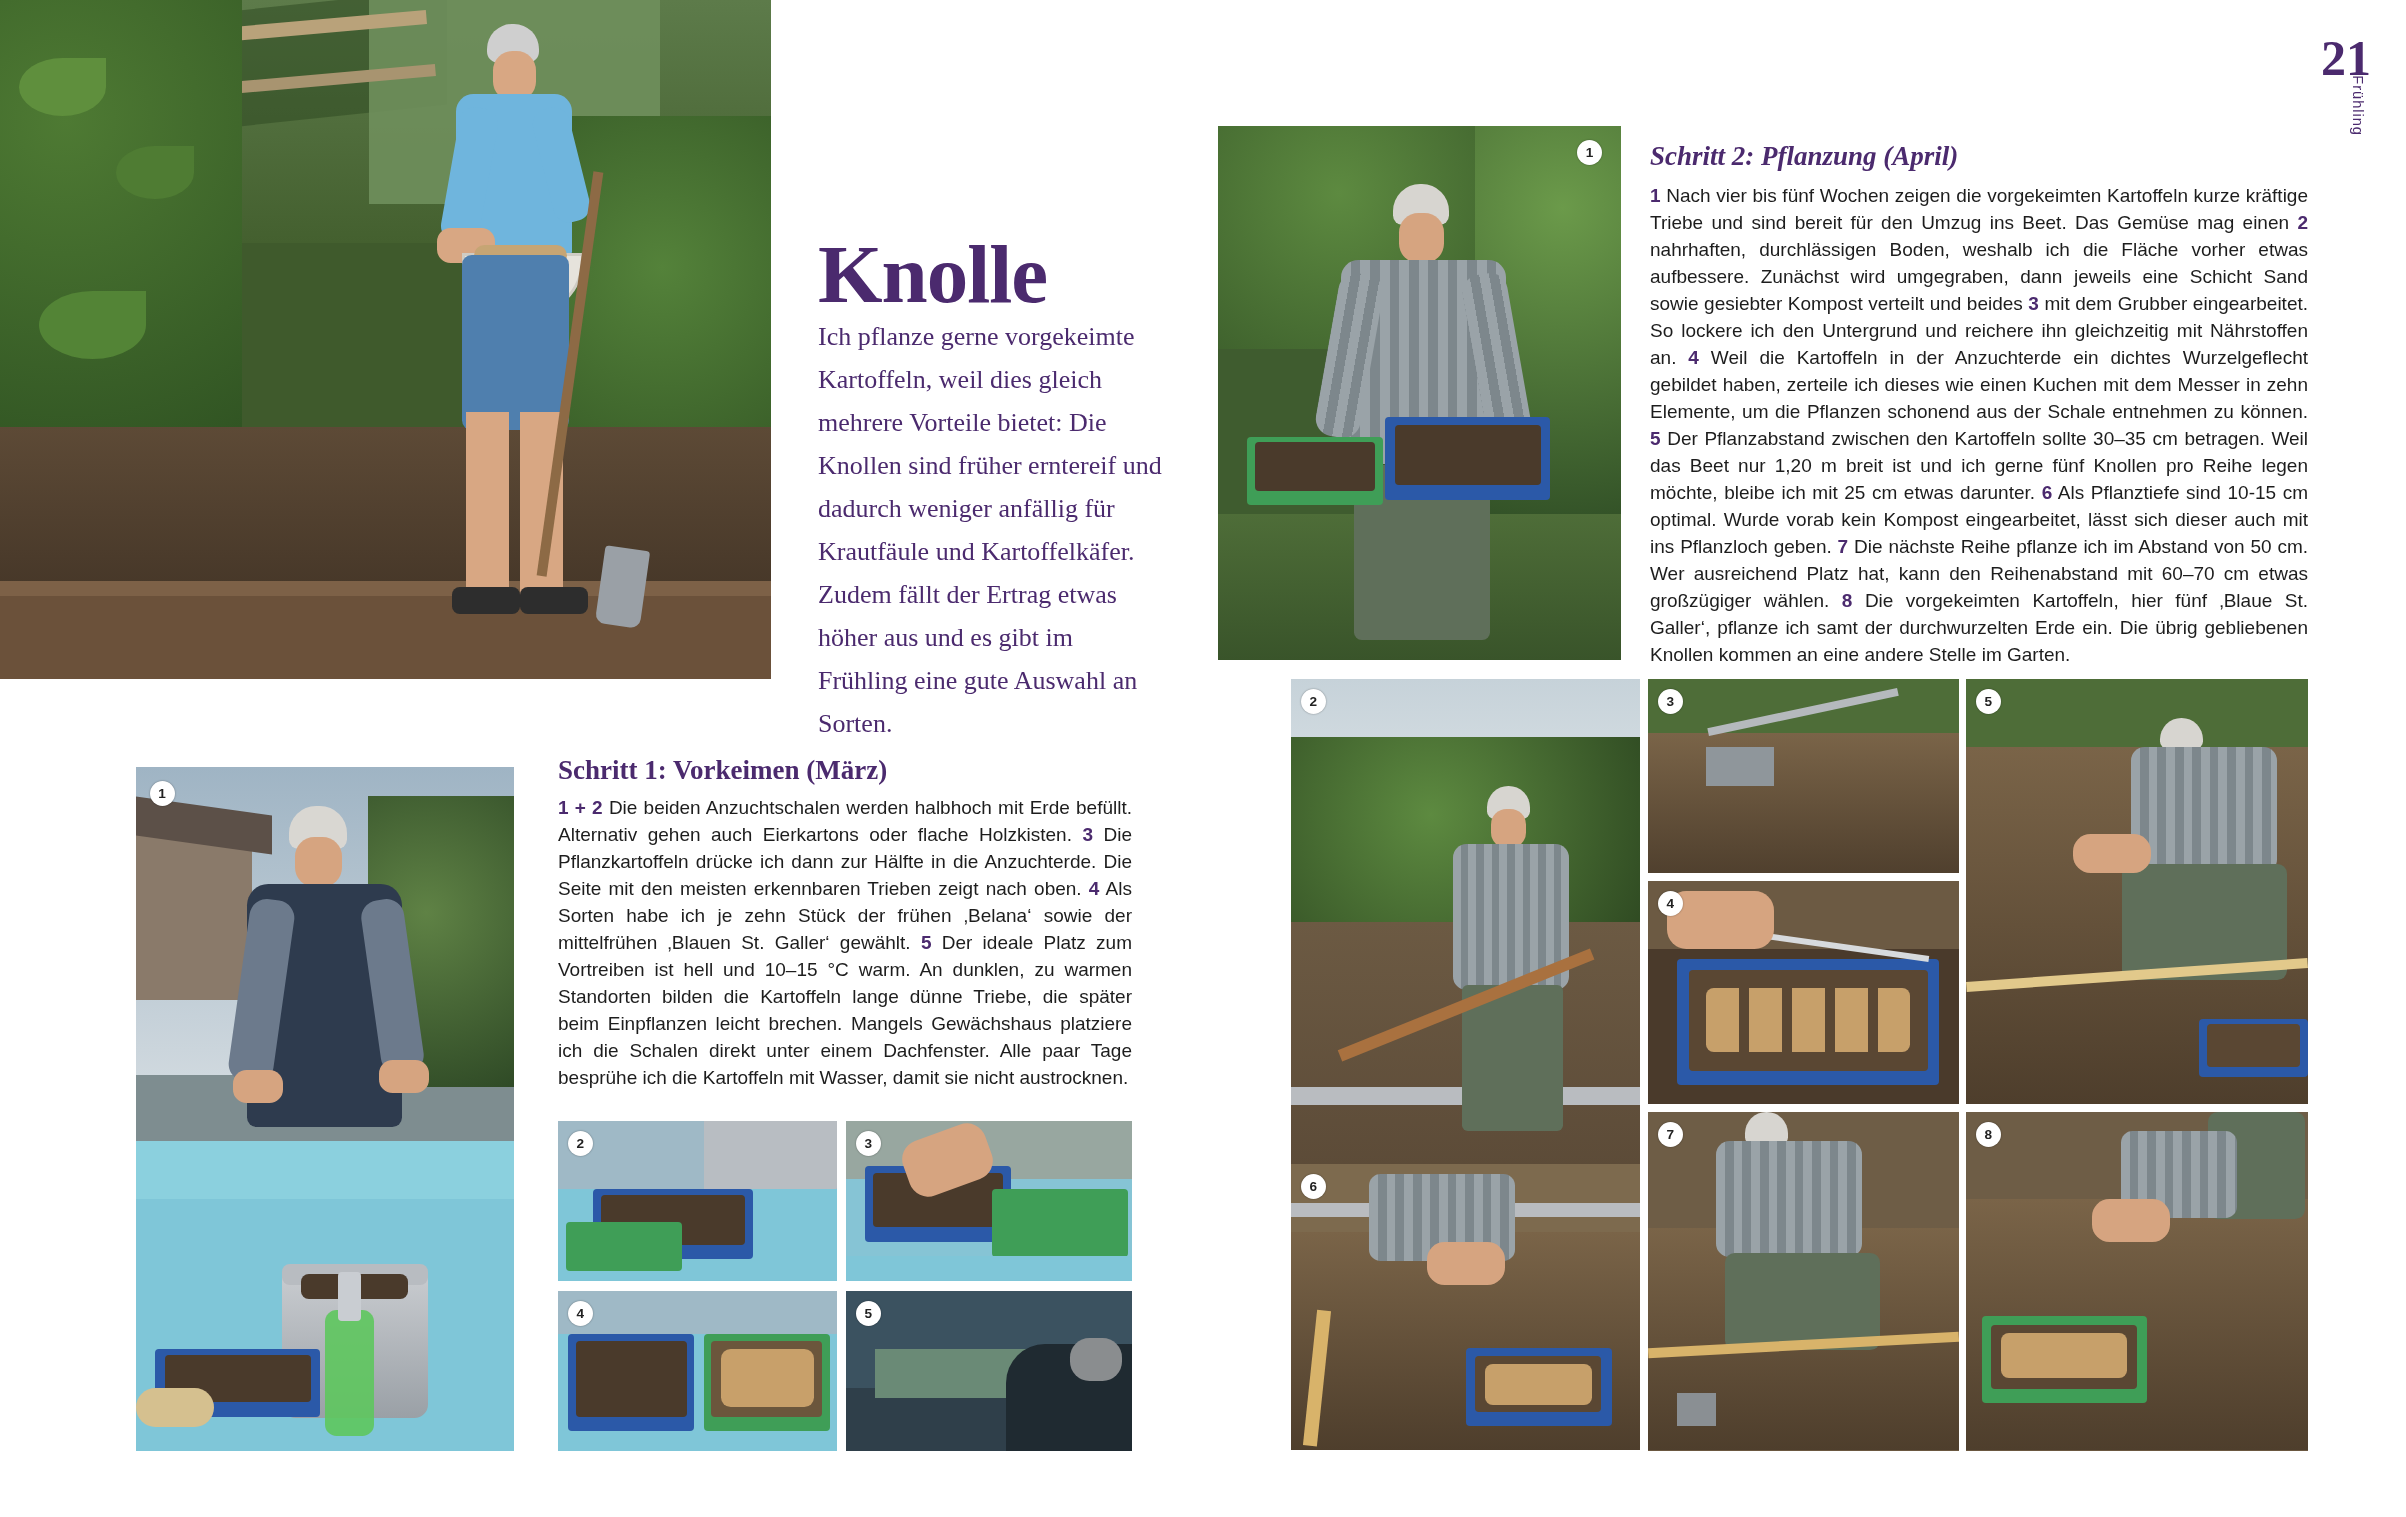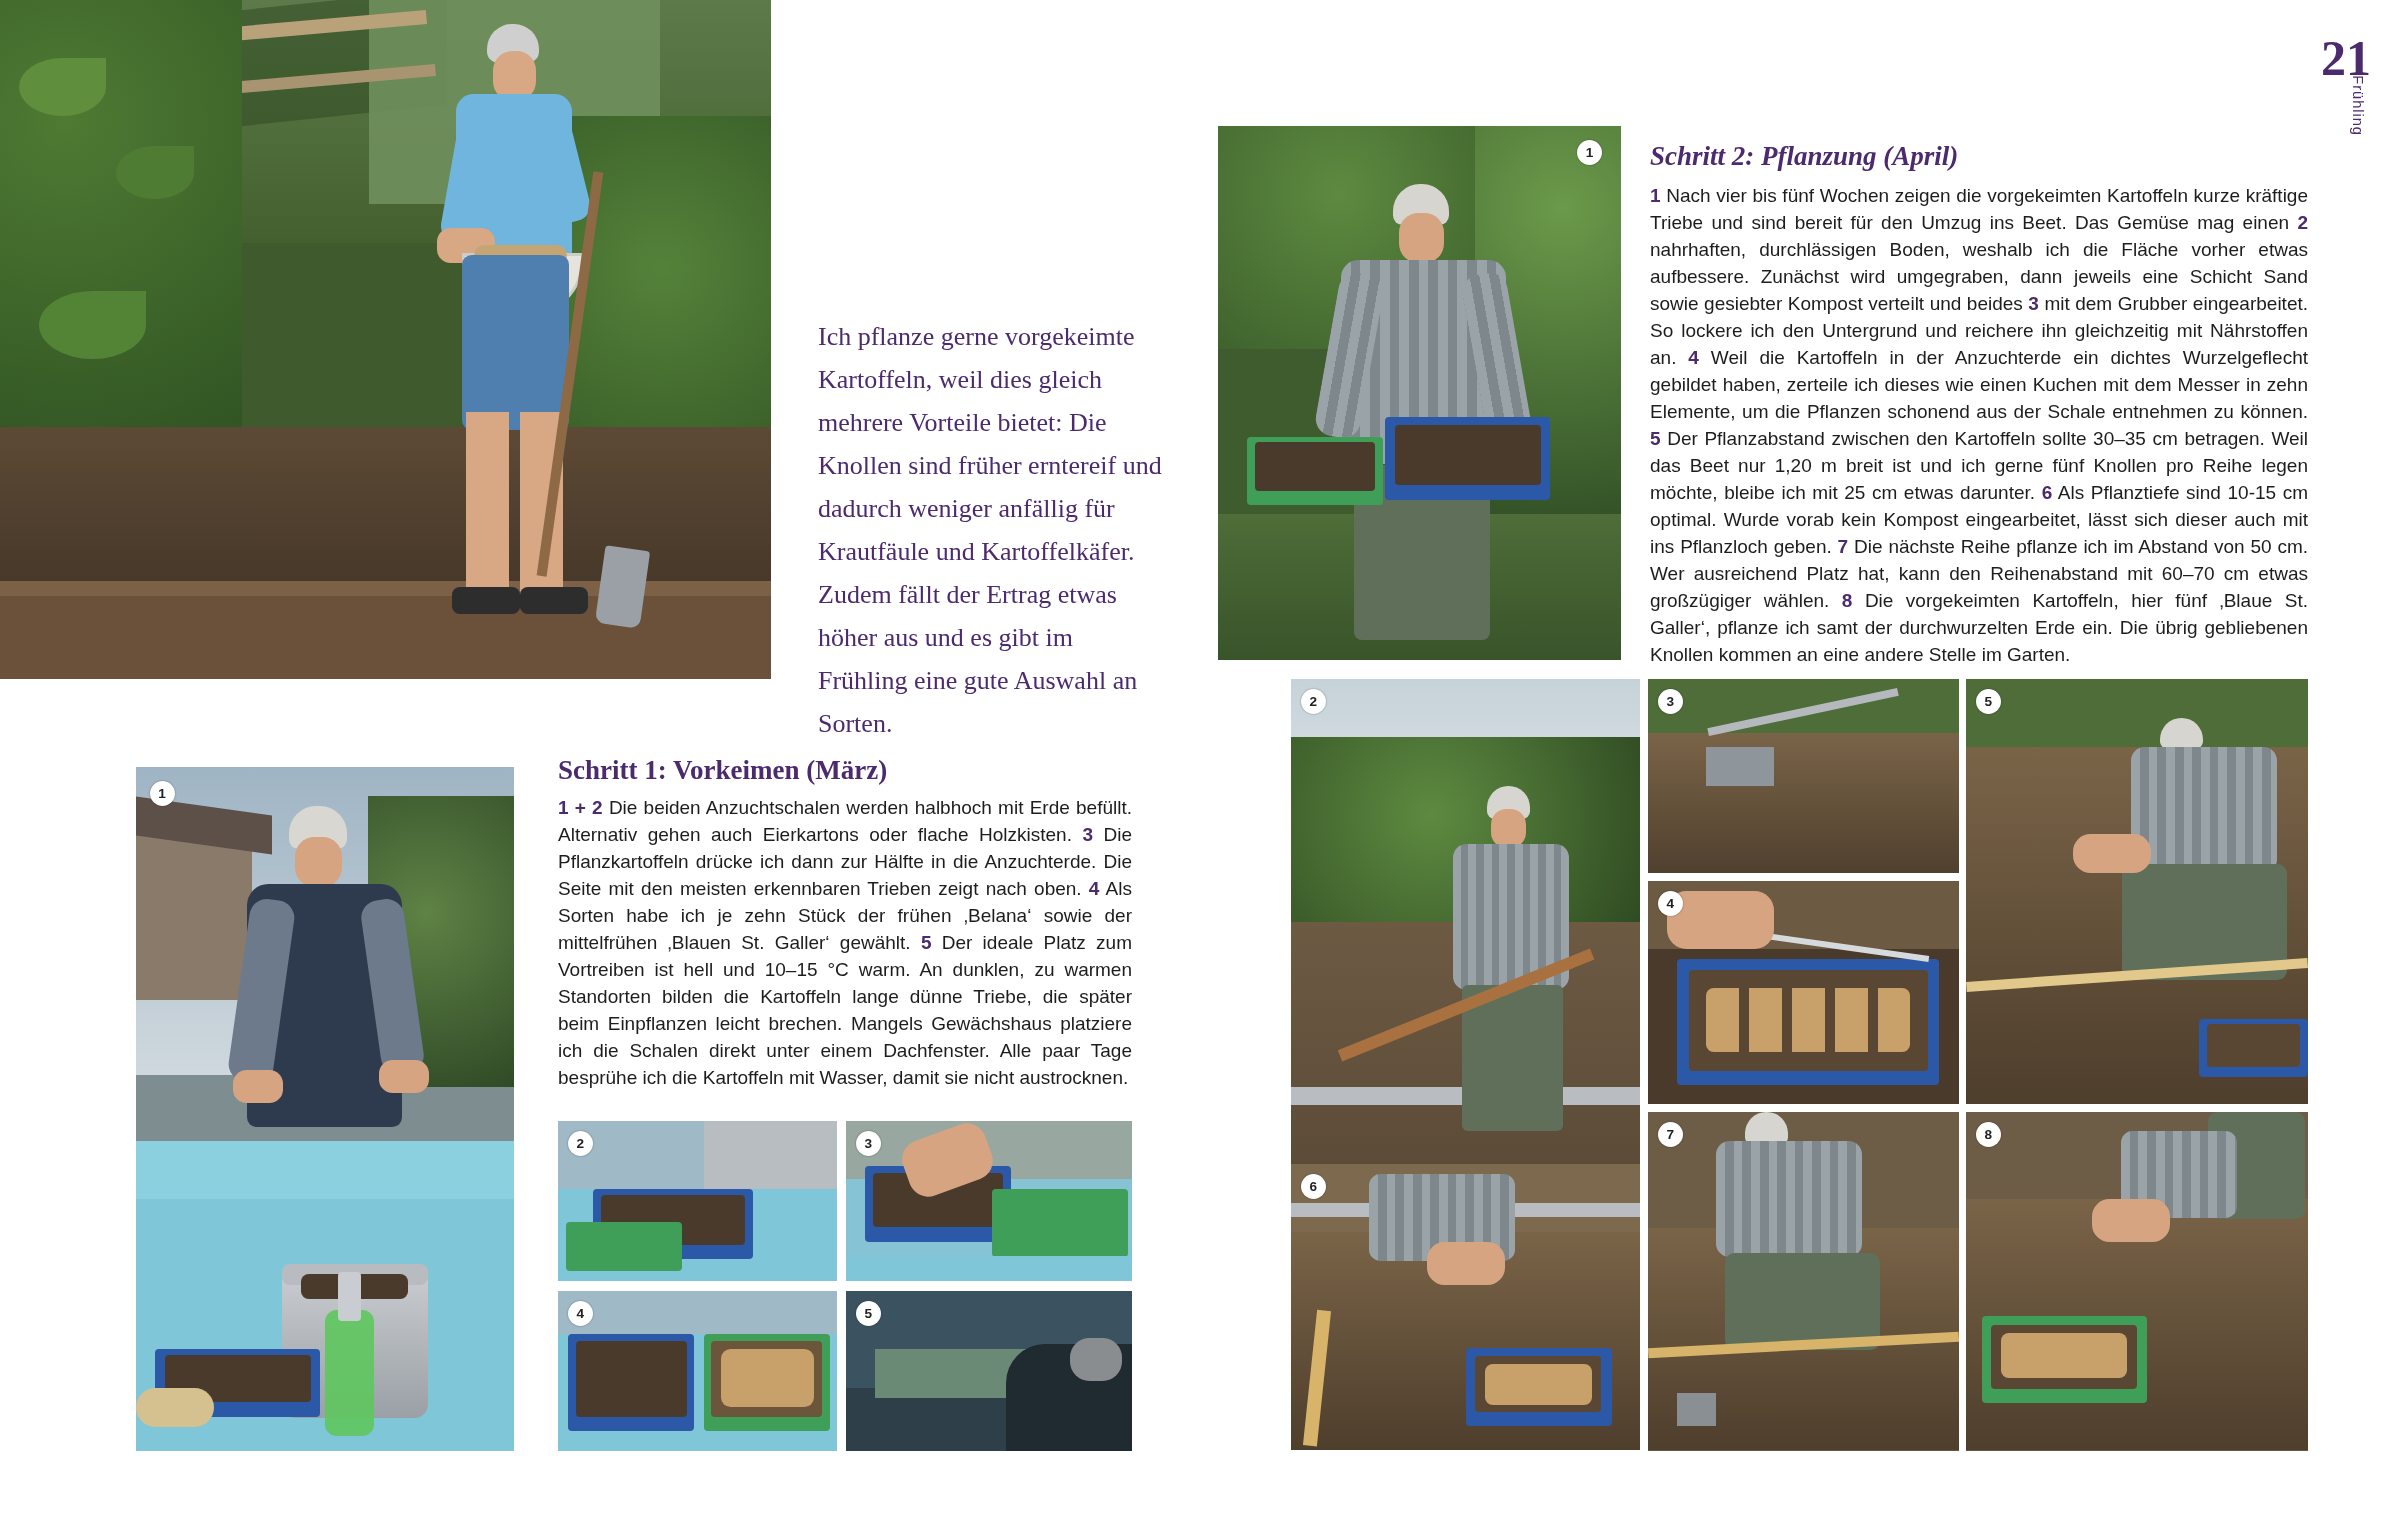--- a/index.html
+++ b/index.html
@@ -70,20 +70,21 @@
       <div style="position:absolute;left:93px;top:388px;width:43px;height:184px;background:#d8a783;"></div>
       <div style="position:absolute;left:25px;top:563px;width:68px;height:27px;background:#2d2d2d;border-radius:7.8px;"></div>
       <div style="position:absolute;left:93px;top:563px;width:68px;height:27px;background:#2d2d2d;border-radius:7.8px;"></div>
       <div style="position:absolute;left:138px;top:146px;width:9.7px;height:408px;background:#8d6a45;transform:rotate(8deg);"></div>
       <div style="position:absolute;left:173px;top:524px;width:45px;height:78px;background:#9aa0a6;border-radius:3.9px 3.9px 9.7px 9.7px;transform:rotate(8deg);"></div>
     </div>
   </div>
 
   <div class="title">
     <br>
+    <span>Knolle</span>
   </div>
   <div class="lede">Ich pflanze gerne vorgekeimte Kartoffeln, weil dies gleich mehrere Vorteile bietet: Die Knollen sind früher erntereif und dadurch weniger anfällig für Krautfäule und Kartoffelkäfer. Zudem fällt der Ertrag etwas höher aus und es gibt im Frühling eine gute Auswahl an Sorten.</div>
 
   <div class="h2" style="left:558px;top:755px;">Schritt 1: Vorkeimen (März)</div>
   <div class="body" style="left:558px;top:794px;width:574px;"><b>1 + 2</b> Die beiden Anzuchtschalen werden halbhoch mit Erde befüllt. Alternativ gehen auch Eierkartons oder flache Holzkisten. <b>3</b> Die Pflanzkartoffeln drücke ich dann zur Hälfte in die Anzuchterde. Die Seite mit den meisten erkennbaren Trieben zeigt nach oben. <b>4</b> Als Sorten habe ich je zehn Stück der frühen ‚Belana‘ sowie der mittelfrühen ‚Blauen St. Galler‘ gewählt. <b>5</b> Der ideale Platz zum Vortreiben ist hell und 10–15 °C warm. An dunklen, zu warmen Standorten bilden die Kartoffeln lange dünne Triebe, die später beim Einpflanzen leicht brechen. Mangels Gewächshaus platziere ich die Schalen direkt unter einem Dachfenster. Alle paar Tage besprühe ich die Kartoffeln mit Wasser, damit sie nicht austrocknen.</div>
 
   <div class="photo" style="left:136px;top:767px;width:378px;height:684px;background:#7e8d90;">
     <div class="sky" style="height:45%;background:linear-gradient(#9fb4c4,#cfd8de);"></div>
     <div style="position:absolute;left:0;top:58px;width:116px;height:175px;background:#8a7a6a;"></div>
     <div style="position:absolute;left:0;top:39px;width:136px;height:39px;background:#5c5048;transform:skewY(8deg);"></div>

